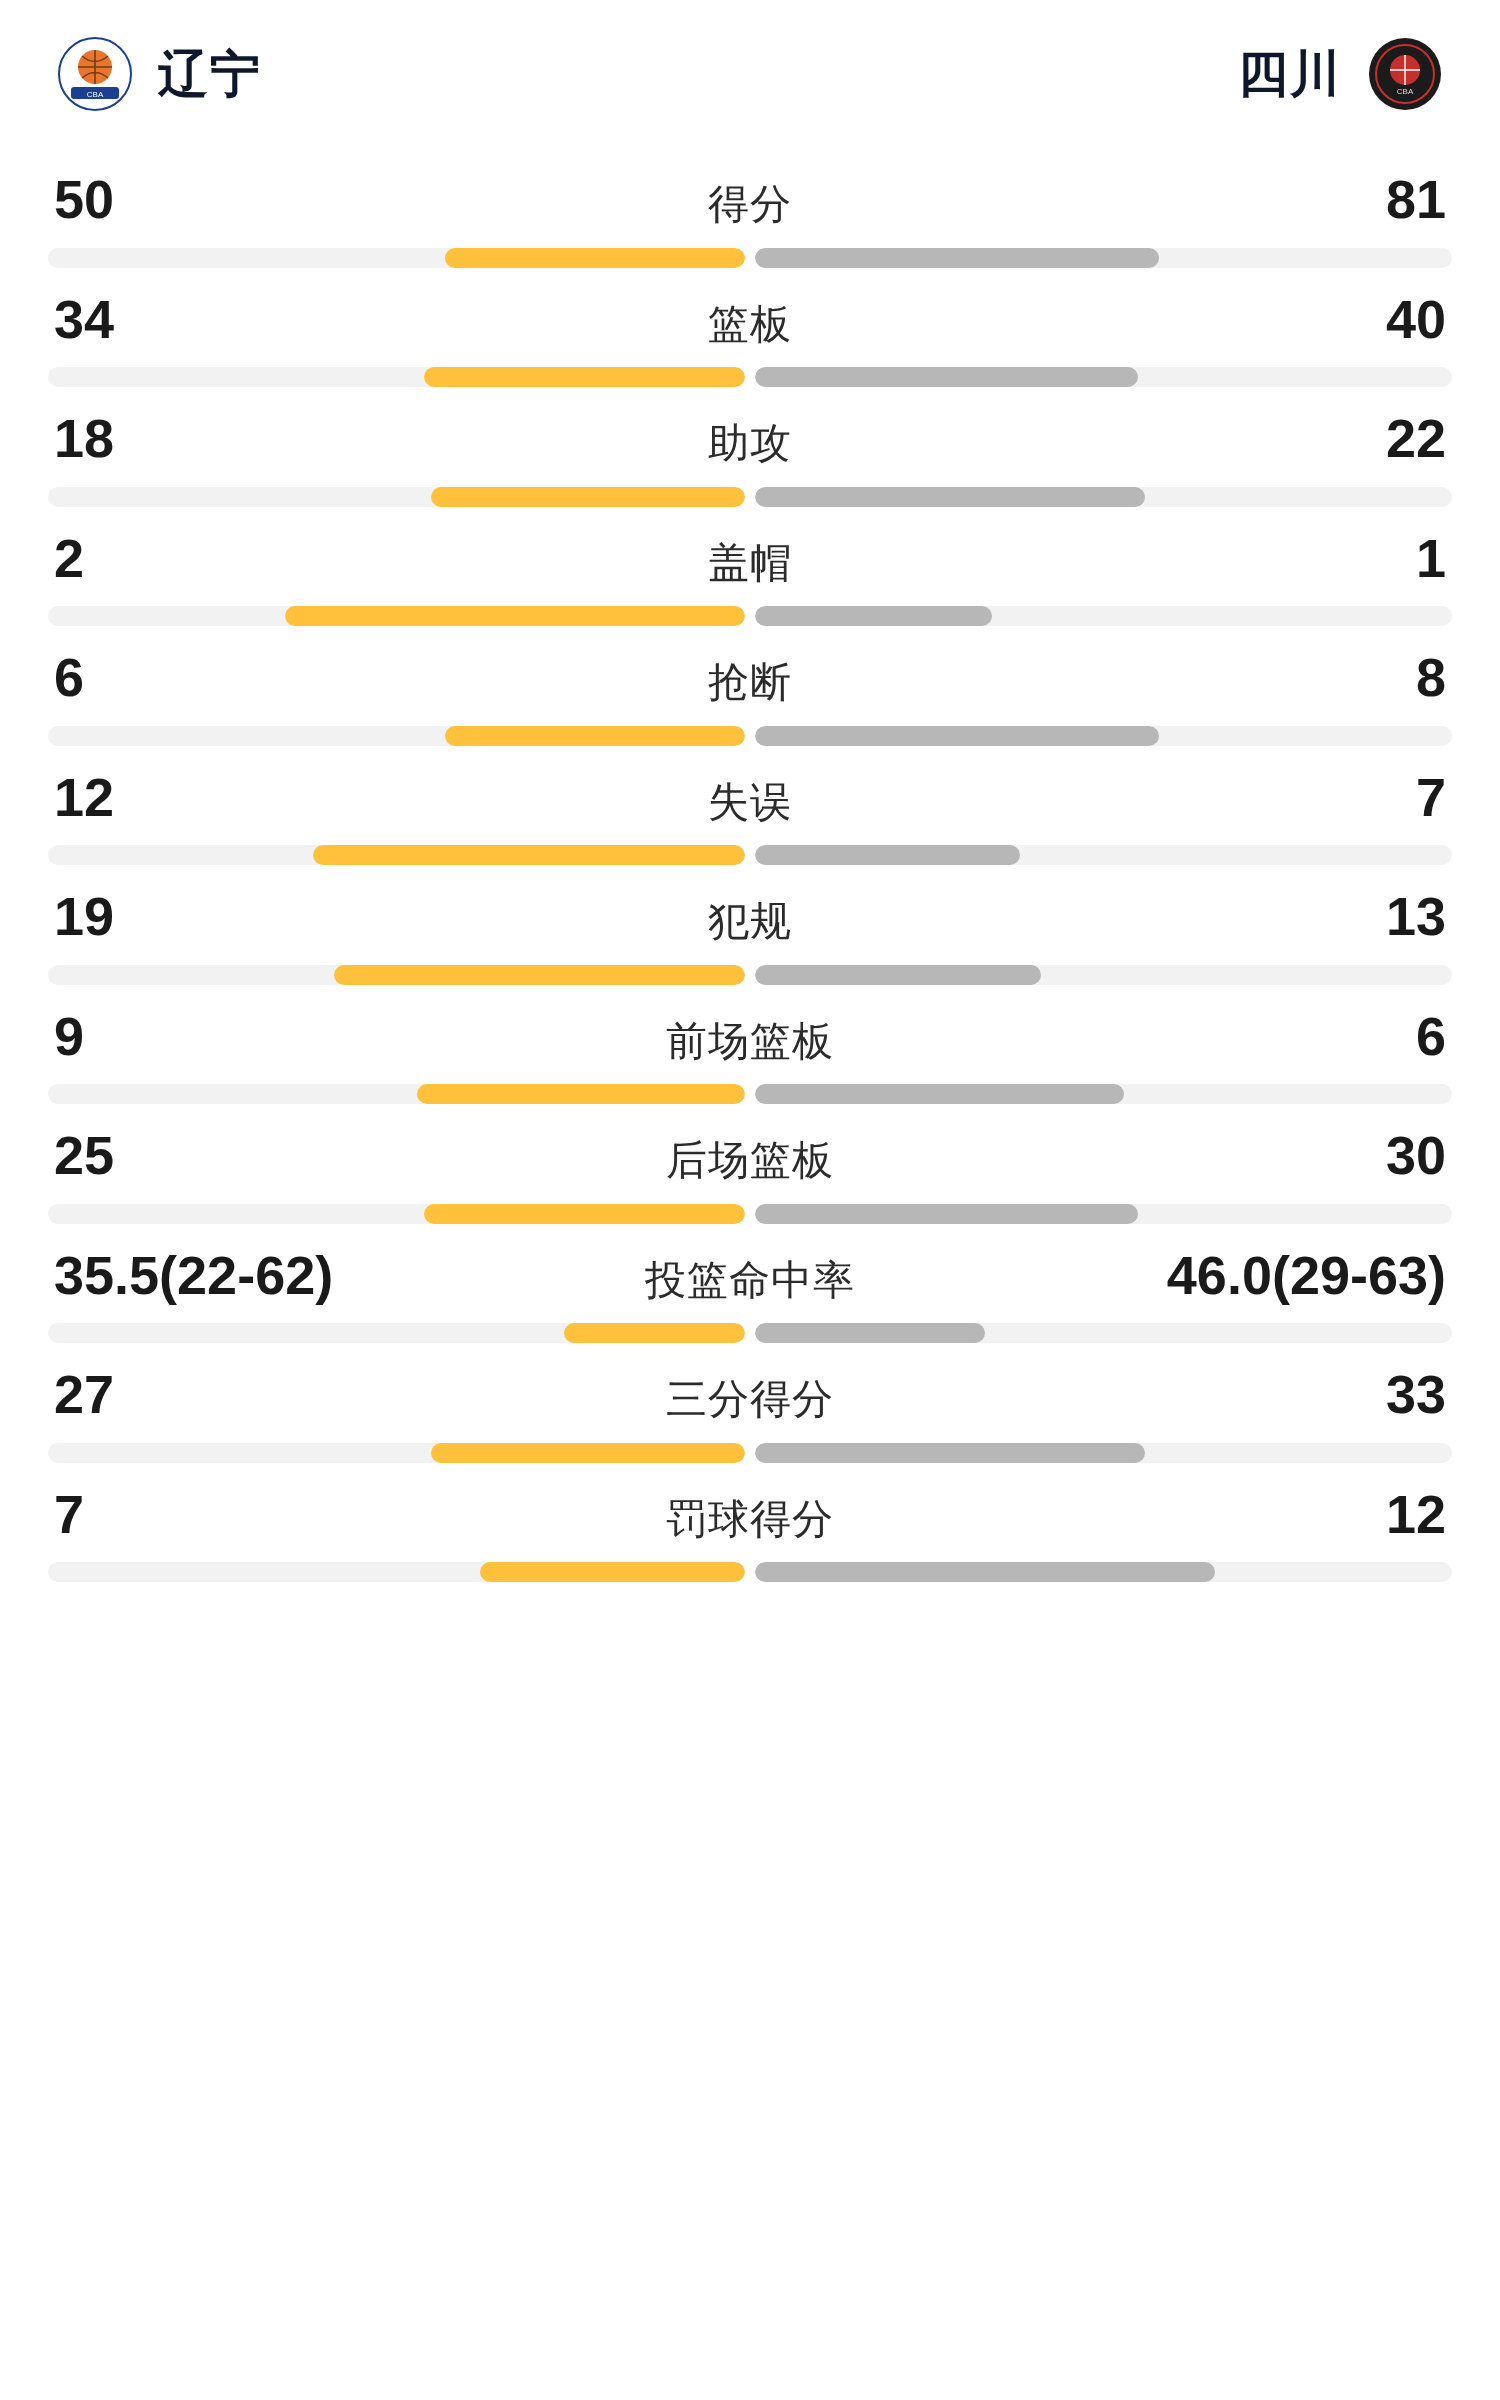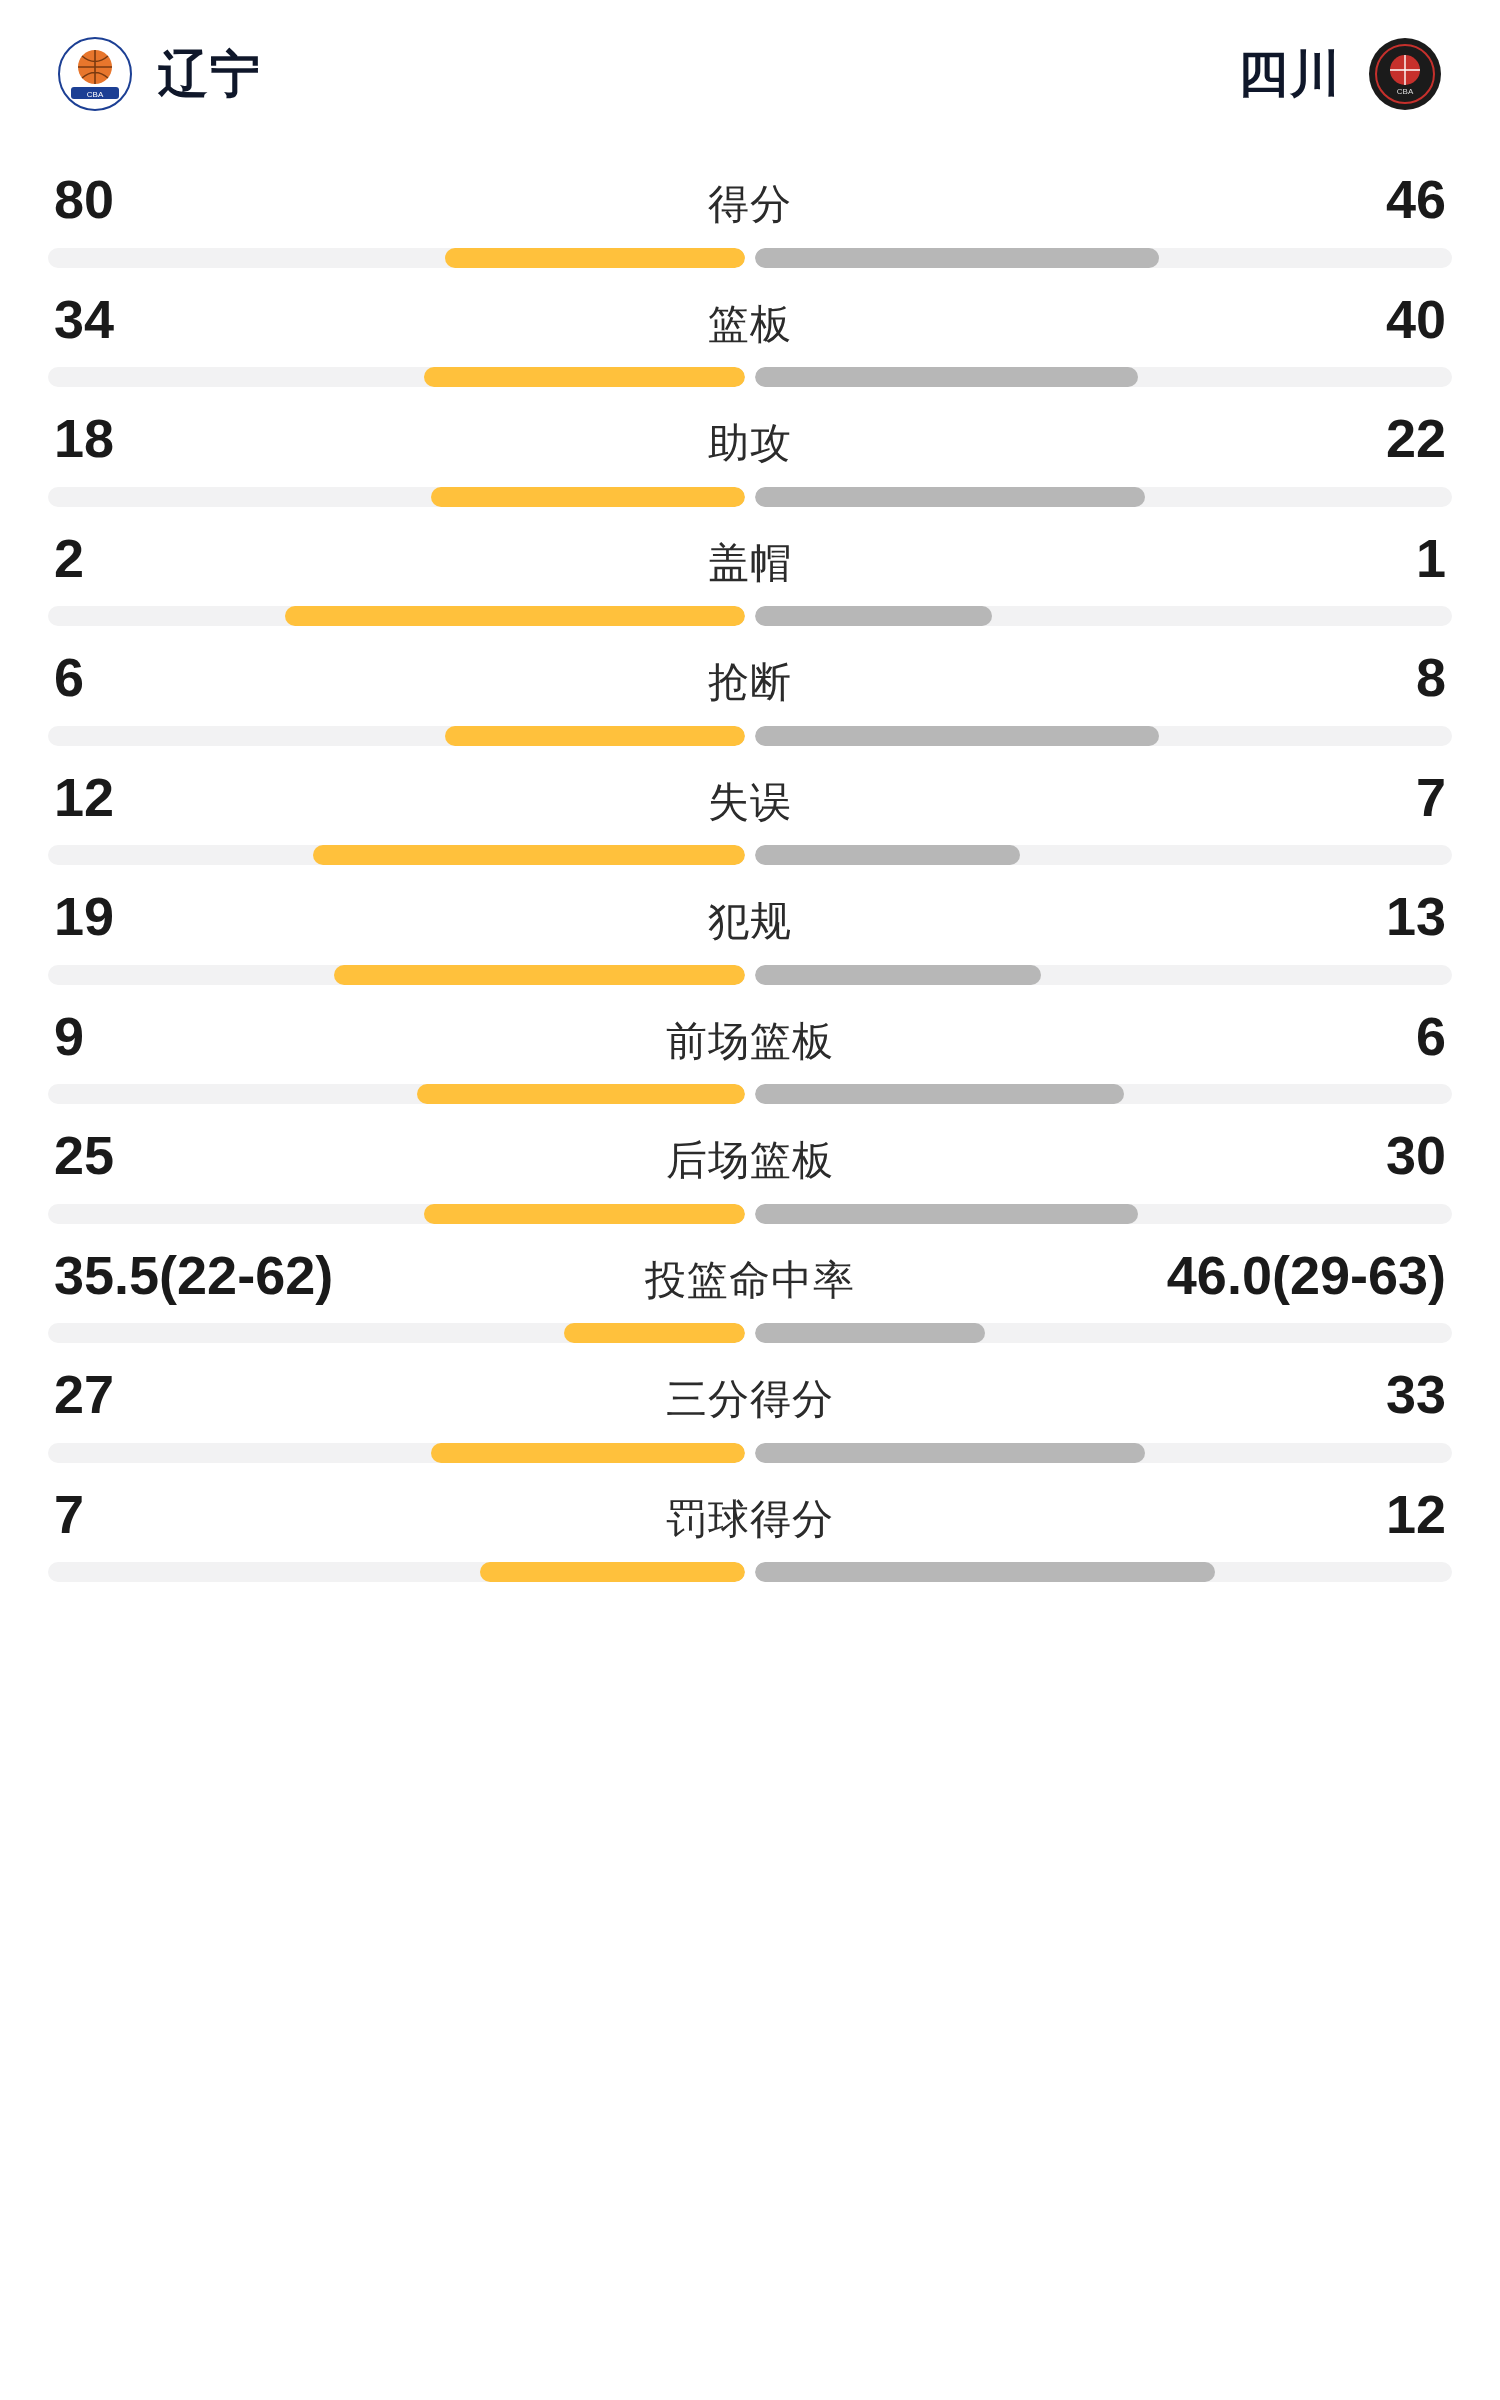--- a/index.html
+++ b/index.html
@@ -142,23 +142,23 @@
           <text x="37" y="57" font-size="8" fill="#dddddd" text-anchor="middle" font-family="Liberation Sans, sans-serif">CBA</text>
         </svg>
       </span>
     </div>
   </div>
 
   <div class="stats">
 
     <div class="stat-row">
       <div class="stat-head">
-        <div class="stat-val">80</div>
+        <div class="stat-val">50</div>
         <div class="stat-label">得分</div>
-        <div class="stat-val right">46</div>
+        <div class="stat-val right">81</div>
       </div>
       <div class="bars">
         <div class="track left">
             <div class="fill left" style="width: 43%; background: rgb(255, 193, 60);"></div>
           </div>
         <div class="track right">
             <div class="fill right" style="width: 58%; background: rgb(183, 183, 183);"></div>
           </div>
       </div>
     </div>

